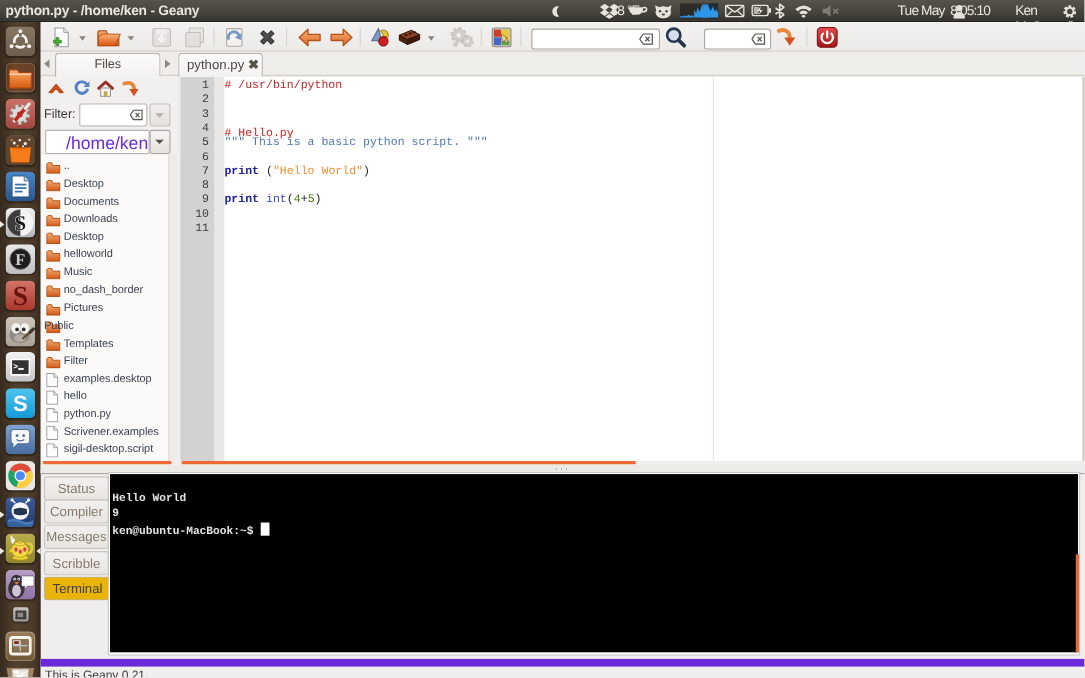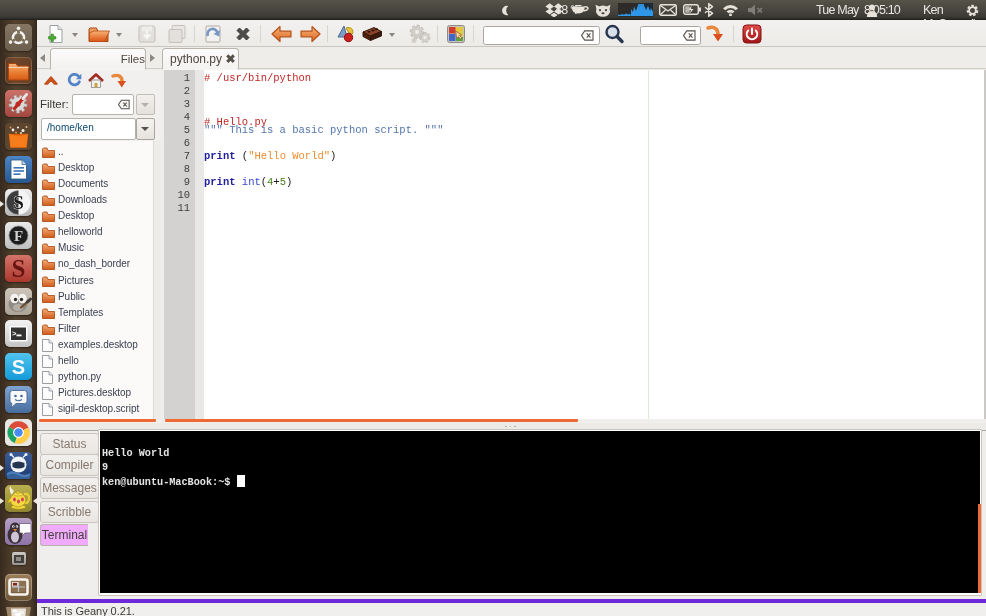--- a/index.html
+++ b/index.html
@@ -25,21 +25,21 @@
 
 #toolbar { position:absolute; left:37px; top:20px; width:949px; height:27px;
   background:linear-gradient(#f3f1ef,#edebe8); border-bottom:1px solid #c9c5bf; }
 .tsep { position:absolute; top:5px; width:1px; height:17px; background:#d8d4ce; }
 .tcaret { position:absolute; top:13px; width:0; height:0; border-left:3.5px solid transparent;
   border-right:3.5px solid transparent; border-top:4px solid #8a867f; }
 .tico { position:absolute; top:4px; width:20px; height:20px; }
 
 
 .tab { position:absolute; background:linear-gradient(#fbfafa,#f4f2f0); border:1px solid #b9b4ad;
-  border-bottom:1px solid #f6f5f3; border-radius:3.5px 3.5px 0 0; text-align:right; color:#4c4742;
+  border-bottom:1px solid #f6f5f3; border-radius:3.5px 3.5px 0 0; text-align:center; color:#4c4742;
   font-size:12px; }
 #sidetabbar { position:absolute; left:37px; top:47px; width:124px; height:22px;
   background:#efedea; border-bottom:1px solid #cfcbc5; }
 #sideback { position:absolute; left:37px; top:70px; width:124px; height:361px; background:#f2f0ee; }
 .navico { position:absolute; width:16px; height:16px; }
 .frow { position:absolute; left:0; font-size:10px; letter-spacing:-0.05px; color:#3a4252; white-space:nowrap; }
 .fold { position:absolute; width:13px; height:11px; }
 .pagei { position:absolute; width:11px; height:13px; }
 
 
@@ -60,36 +60,37 @@
 .bi { color:#3746cf; }
 .num { color:#457d14; }
 #hscroll { position:absolute; left:165px; top:419px; width:413px; height:3px; background:#ed6a35; border-radius:1px; }
 #paned { position:absolute; left:37px; top:423px; width:949px; height:7px; background:#edebe8; }
 #panedline { position:absolute; left:37px; top:430px; width:949px; height:1px; background:#aaa59e; }
 
 
 .mtab { position:absolute; left:40px; width:59px; height:22px; border:1px solid #c9c4bd;
   border-radius:3px; background:linear-gradient(#f2f0ee,#e9e6e2);
   color:#87796d; font-size:12px; text-align:center; line-height:21px; }
-.mtab.active { background:#f0abfc; color:#44403b; border-color:#b8b3ac; border-right:none;
-  border-radius:3px 0 0 3px; width:48px; }
+.mtab.active { background:#eab308; color:#44403b; border-color:#b8b3ac; border-right:none;
+  border-radius:3px 0 0 3px; width:60px; }
 #vteframe { position:absolute; left:98px; top:429px; width:884px; height:167px; background:#fff;
   border:1px solid #c9c5bf; border-radius:1px; }
 #term { position:absolute; left:100px; top:431px; width:880px; height:162px; background:#000;
   font-family:"Liberation Mono",monospace; font-size:10.2px; font-weight:bold; color:#e4e4e4; }
 .tline { position:absolute; left:2px; white-space:pre; }
 #vbar { position:absolute; left:978px; top:504px; width:3px; height:89px; background:#ed6a35; }
 
 #statusbar { position:absolute; left:37px; top:599px; width:949px; height:17px; background:#f1efed;
-  border-top:4px solid #6d28d9; font-size:11px; letter-spacing:-0.05px; color:#3c3a37; }
+  border-top:7px solid #6d28d9; font-size:11px; letter-spacing:-0.05px; color:#3c3a37; }
 </style>
 </head>
 <body>
 
 <div id="panel">
+  <span class="title">python.py - /home/ken - Geany</span>
 
   <svg style="position:absolute; left:500px; top:5px; width:11px; height:11px;" viewBox="0 0 13 13">
       <path d="M9.8 1.2 A5.6 5.6 0 1 0 9.8 11.8 A6.8 6.8 0 0 1 9.8 1.2 Z" fill="#e6e2da"></path>
     </svg>
   <span class="txt" style="left:514px;">48 °F</span>
   <svg style="position:absolute; left:545px; top:3px; width:18px; height:14px;" viewBox="0 0 18 14">
       <path d="M4.7 0.3 L9 3.4 L4.7 6.5 L0.4 3.4 Z M13.3 0.3 L17.6 3.4 L13.3 6.5 L9 3.4 Z M4.7 5.4 L9 8.5 L4.7 11.6 L0.4 8.5 Z M13.3 5.4 L17.6 8.5 L13.3 11.6 L9 8.5 Z M9 9.8 L12.6 12.1 L9 14.4 L5.4 12.1 Z" fill="#e8e4dc"></path>
     </svg>
   <svg style="position:absolute; left:571px; top:6px; width:18px; height:11px;" viewBox="0 0 18 11">
       <path d="M0.8 0.5 L13.8 0.5 Q13.8 7.5 7.3 7.5 Q0.8 7.5 0.8 0.5 Z" fill="#e8e4dc"></path>
@@ -541,21 +542,21 @@
 <div style="position:absolute; left:40px; top:98px; font-size:11.5px; color:#3b3935;">Filter:</div>
 <div style="position:absolute; left:72px; top:94px; width:62px; height:21px; background:#fff; border:1px solid #b7b2ab; border-radius:2px;"></div>
 <svg style="position:absolute; left:118px; top:99px; width:12px; height:11px;" viewBox="0 0 14 12">
     <path d="M4 1 L13 1 L13 11 L4 11 L0.5 6 Z" fill="#f6f5f4" stroke="#56524c" stroke-width="1.2"></path>
     <path d="M6.2 3.8 L10.2 8.2 M10.2 3.8 L6.2 8.2" stroke="#56524c" stroke-width="1.2"></path>
   </svg>
 <div style="position:absolute; left:136px; top:94px; width:19px; height:21px; background:linear-gradient(#f2f0ee,#e4e1dc); border:1px solid #c2bdb6; border-radius:2px;"></div>
 <div style="position:absolute; left:141px; top:103px; width:0; height:0; border-left:4px solid transparent; border-right:4px solid transparent; border-top:4.5px solid #b5b0a9;"></div>
 
 <div style="position:absolute; left:41px; top:118px; width:95px; height:22px; background:#fff; border:1px solid #b7b2ab; border-radius:2px;"></div>
-<div style="position:absolute; left:47px; top:122px; font-size:10px; color:#0c4a6e;">/home/ken</div>
+<div style="position:absolute; left:60px; top:122px; font-size:16px; color:#6d28d9;">/home/ken</div>
 <div style="position:absolute; left:136px; top:118px; width:19px; height:22px; background:linear-gradient(#f5f3f1,#e6e3de); border:1px solid #aba69f; border-radius:2px;"></div>
 <div style="position:absolute; left:141px; top:127px; width:0; height:0; border-left:4px solid transparent; border-right:4px solid transparent; border-top:4.5px solid #55514b;"></div>
 
 <svg width="0" height="0" style="position:absolute;">
     <defs>
       <linearGradient id="fgA" x1="0" y1="0" x2="0" y2="1">
         <stop offset="0" stop-color="#f3ad74"></stop>
         <stop offset="1" stop-color="#d05a1b"></stop>
       </linearGradient>
     </defs>
@@ -592,21 +593,21 @@
     <path d="M0.5 2 L0.5 10.5 L12.5 10.5 L12.5 3.5 L6 3.5 L5 1 L1.5 1 Z" fill="url(#fgA)" stroke="#a8440e" stroke-width="0.8"></path>
   </svg>
 <div class="frow" style="left:58px; top:258.3px;">no_dash_border</div>
 <svg class="fold" style="left:42px; top:275.5px;" viewBox="0 0 13 11">
     <path d="M0.5 2 L0.5 10.5 L12.5 10.5 L12.5 3.5 L6 3.5 L5 1 L1.5 1 Z" fill="url(#fgA)" stroke="#a8440e" stroke-width="0.8"></path>
   </svg>
 <div class="frow" style="left:58px; top:274.5px;">Pictures</div>
 <svg class="fold" style="left:42px; top:291.6px;" viewBox="0 0 13 11">
     <path d="M0.5 2 L0.5 10.5 L12.5 10.5 L12.5 3.5 L6 3.5 L5 1 L1.5 1 Z" fill="url(#fgA)" stroke="#a8440e" stroke-width="0.8"></path>
   </svg>
-<div class="frow" style="left:58px; top:290.6px;">Public</div>
+<div class="frow" style="left:40px; top:290.6px;">Public</div>
 <svg class="fold" style="left:42px; top:307.7px;" viewBox="0 0 13 11">
     <path d="M0.5 2 L0.5 10.5 L12.5 10.5 L12.5 3.5 L6 3.5 L5 1 L1.5 1 Z" fill="url(#fgA)" stroke="#a8440e" stroke-width="0.8"></path>
   </svg>
 <div class="frow" style="left:58px; top:306.7px;">Templates</div>
 <svg class="fold" style="left:42px; top:323.8px;" viewBox="0 0 13 11">
     <path d="M0.5 2 L0.5 10.5 L12.5 10.5 L12.5 3.5 L6 3.5 L5 1 L1.5 1 Z" fill="url(#fgA)" stroke="#a8440e" stroke-width="0.8"></path>
   </svg>
 <div class="frow" style="left:58px; top:322.8px;">Filter</div>
 <svg class="pagei" style="left:42px; top:338.9px;" viewBox="0 0 11 13">
     <path d="M0.5 0.5 L7 0.5 L10.5 4 L10.5 12.5 L0.5 12.5 Z" fill="#fdfdfd" stroke="#8e9399" stroke-width="0.9"></path>
@@ -620,21 +621,21 @@
 <div class="frow" style="left:58px; top:355.1px;">hello</div>
 <svg class="pagei" style="left:42px; top:371.2px;" viewBox="0 0 11 13">
     <path d="M0.5 0.5 L7 0.5 L10.5 4 L10.5 12.5 L0.5 12.5 Z" fill="#fdfdfd" stroke="#8e9399" stroke-width="0.9"></path>
     <path d="M7 0.5 L7 4 L10.5 4" fill="#e8eaec" stroke="#8e9399" stroke-width="0.8"></path>
   </svg>
 <div class="frow" style="left:58px; top:371.2px;">python.py</div>
 <svg class="pagei" style="left:42px; top:387.3px;" viewBox="0 0 11 13">
     <path d="M0.5 0.5 L7 0.5 L10.5 4 L10.5 12.5 L0.5 12.5 Z" fill="#fdfdfd" stroke="#8e9399" stroke-width="0.9"></path>
     <path d="M7 0.5 L7 4 L10.5 4" fill="#e8eaec" stroke="#8e9399" stroke-width="0.8"></path>
   </svg>
-<div class="frow" style="left:58px; top:387.3px;">Pictures.desktop</div>
+<div class="frow" style="left:58px; top:387.3px;">Scrivener.examples</div>
 <svg class="pagei" style="left:42px; top:403.4px;" viewBox="0 0 11 13">
     <path d="M0.5 0.5 L7 0.5 L10.5 4 L10.5 12.5 L0.5 12.5 Z" fill="#fdfdfd" stroke="#8e9399" stroke-width="0.9"></path>
     <path d="M7 0.5 L7 4 L10.5 4" fill="#e8eaec" stroke="#8e9399" stroke-width="0.8"></path>
   </svg>
 <div class="frow" style="left:58px; top:403.4px;">sigil-desktop.script</div>
 
 <div id="edtabbar"></div>
 <div class="tab" style="left:162px; top:48px; width:77px; height:22px; line-height:21px; text-align:left; padding-left:7px;">python.py <span style="color:#55514b; font-weight:bold; font-size:12px;">✖</span></div>
 <div id="gutter1"></div>
 <div id="gutter2"></div>

